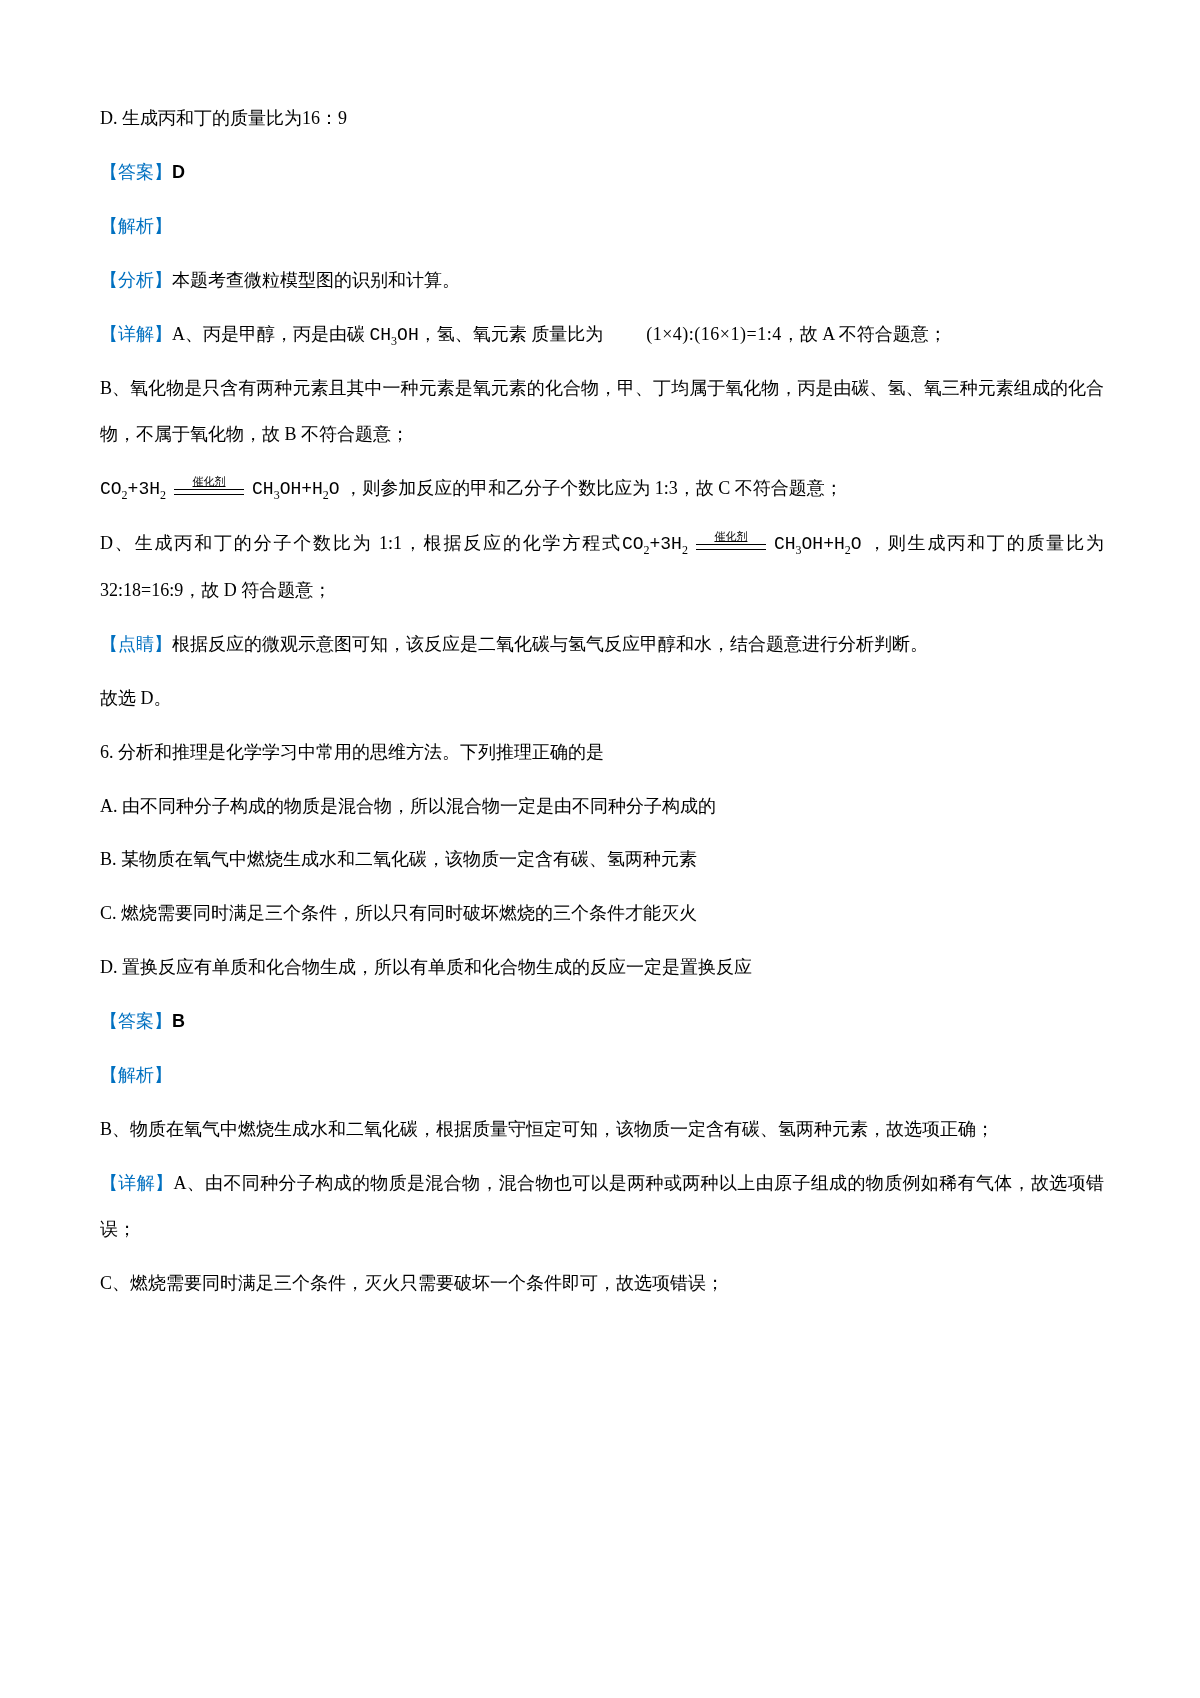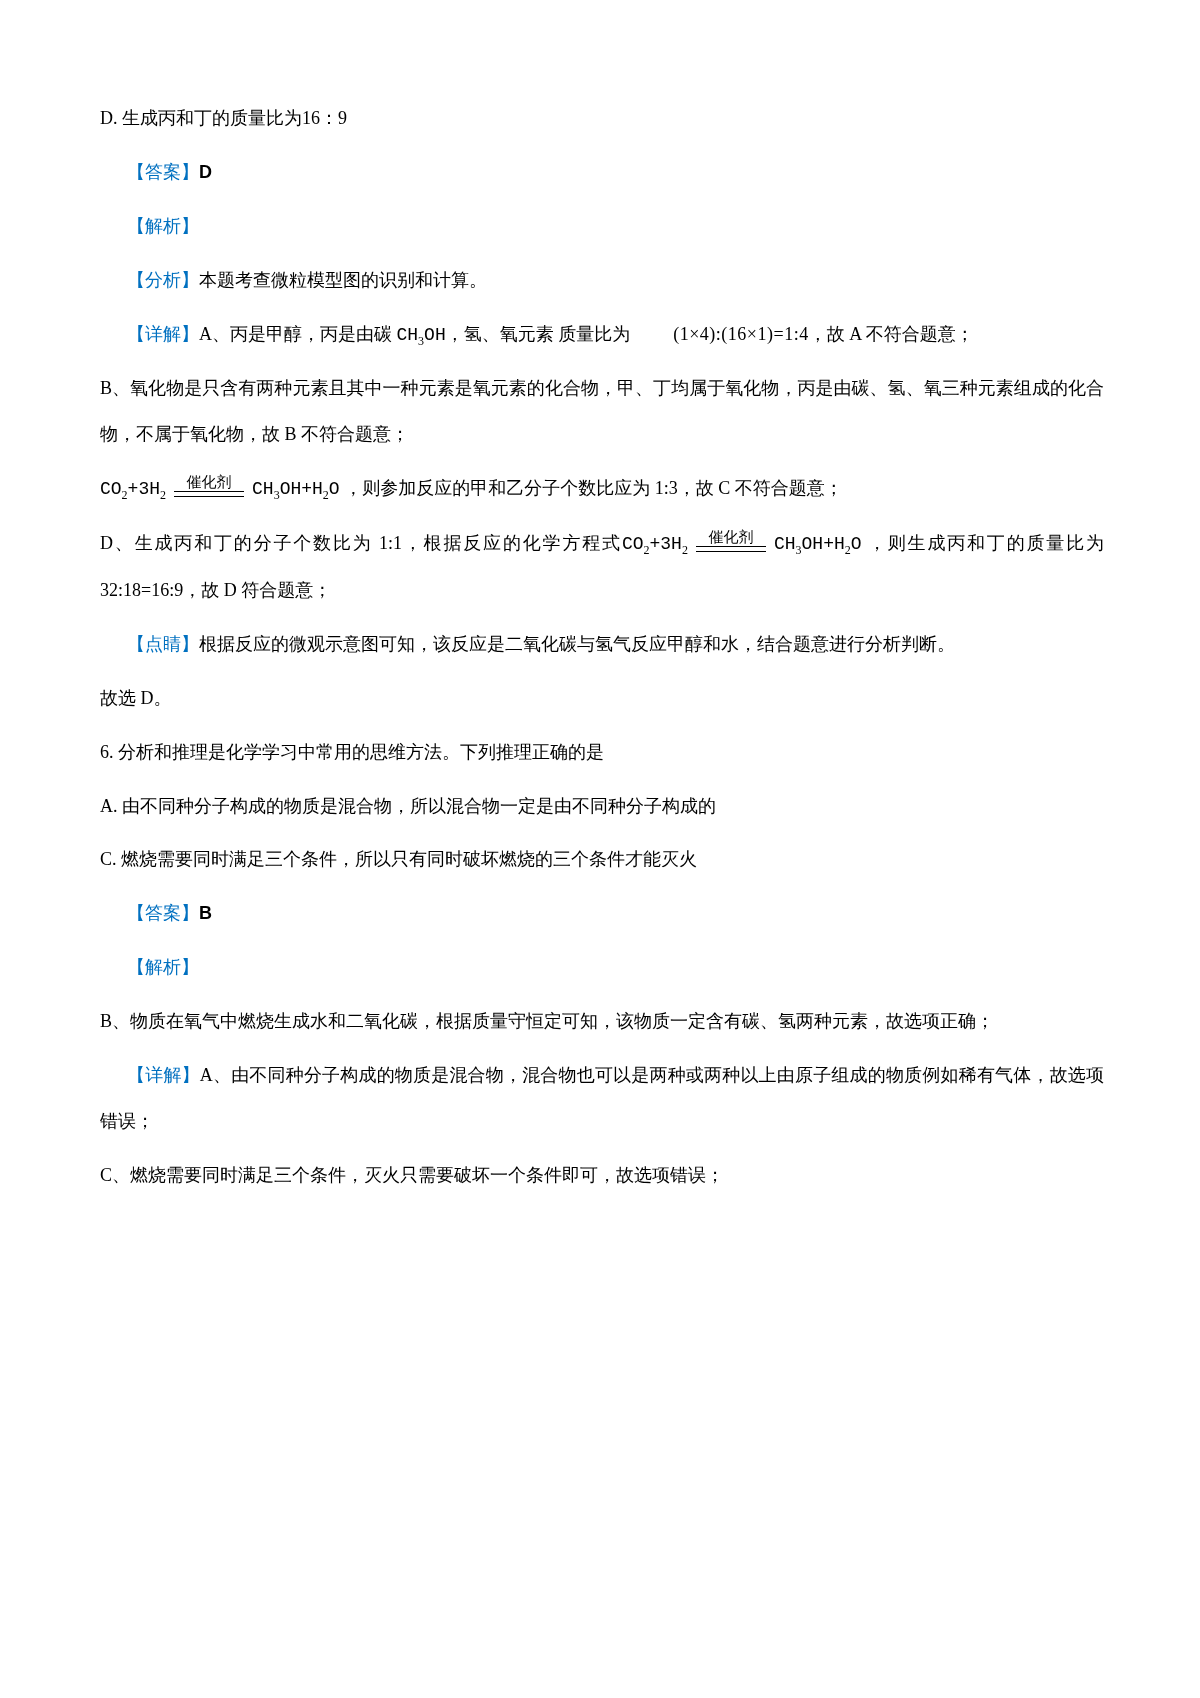--- a/index.html
+++ b/index.html
@@ -7,31 +7,31 @@
     width:1200px;height:1698px;position:relative;overflow:hidden;
     font-family:"Liberation Serif","DejaVu Sans",serif;
     color:#000;
   }
   #doc{
     position:absolute;top:96px;left:100px;width:1004px;
     font-size:18px;line-height:2.55;text-align:justify;
   }
   p.block{margin:0 0 8px 0;}
   span.t{}
-  span.b{color:var(--accent,#0070C0);margin-left:27px;}
+  span.b{color:var(--accent,#0070C0);}
   span.ans{font-family:"Liberation Sans","DejaVu Sans",sans-serif;font-weight:600;}
   span.chem{font-family:Liberation Mono, monospace;}
   span.math{font-family:"Liberation Serif",serif;letter-spacing:.5px;margin-left:43px;}
   sub.sub{font-family:"Liberation Serif",serif;font-size:12px;line-height:0;}
   span.cat{
     display:inline-flex;flex-direction:column;align-items:center;
     vertical-align:middle;line-height:1.25;margin:0 8px;
     transform:translateY(-5px);
   }
-  span.cat .w{font-size:15px;white-space:nowrap;}
+  span.cat .w{font-size:11px;white-space:nowrap;text-decoration:underline;}
   span.cat .l{
     align-self:stretch;height:4px;min-width:70px;
     border-top:1.5px solid #000;border-bottom:1.5px solid #000;
   }
 </style>
 </head>
 <body style="background: rgb(255, 255, 255); color: rgb(0, 0, 0);">
 
 <div>
   <div id="doc">
@@ -46,20 +46,22 @@
           <span class="l"></span>
         </span><span class="chem">CH</span><sub class="sub">3</sub><span class="chem">OH+H</span><sub class="sub">2</sub><span class="chem">O</span><span class="t"> ，则参加反应的甲和乙分子个数比应为 1:3，故 C 不符合题意；</span></p>
       <p class="block"><span class="t">D、生成丙和丁的分子个数比为 1:1，根据反应的化学方程式</span><span class="chem">CO</span><sub class="sub">2</sub><span class="chem">+3H</span><sub class="sub">2</sub><span class="cat">
           <span class="w">催化剂</span>
           <span class="l"></span>
         </span><span class="chem">CH</span><sub class="sub">3</sub><span class="chem">OH+H</span><sub class="sub">2</sub><span class="chem">O</span><span class="t"> ，则生成丙和丁的质量比为 32:18=16:9，故 D 符合题意；</span></p>
       <p class="block"><span class="b">【点睛】</span><span class="t">根据反应的微观示意图可知，该反应是二氧化碳与氢气反应甲醇和水，结合题意进行分析判断。</span></p>
       <p class="block"><span class="t">故选 D。</span></p>
       <p class="block"><span class="t">6. 分析和推理是化学学习中常用的思维方法。下列推理正确的是</span></p>
       <p class="block"><span class="t">A. 由不同种分子构成的物质是混合物，所以混合物一定是由不同种分子构成的</span></p>
+      <p class="block"><span class="t">B. 某物质在氧气中燃烧生成水和二氧化碳，该物质一定含有碳、氢两种元素</span></p>
       <p class="block"><span class="t">C. 燃烧需要同时满足三个条件，所以只有同时破坏燃烧的三个条件才能灭火</span></p>
+      <p class="block"><span class="t">D. 置换反应有单质和化合物生成，所以有单质和化合物生成的反应一定是置换反应</span></p>
       <p class="block"><span class="b">【答案】</span><span class="ans">B</span></p>
       <p class="block"><span class="b">【解析】</span></p>
       <p class="block"><span class="t">B、物质在氧气中燃烧生成水和二氧化碳，根据质量守恒定可知，该物质一定含有碳、氢两种元素，故选项正确；</span></p>
       <p class="block"><span class="b">【详解】</span><span class="t">A、由不同种分子构成的物质是混合物，混合物也可以是两种或两种以上由原子组成的物质例如稀有气体，故选项错误；</span></p>
       <p class="block"><span class="t">C、燃烧需要同时满足三个条件，灭火只需要破坏一个条件即可，故选项错误；</span></p>
     </div>
 </div>
 
 </body></html>

